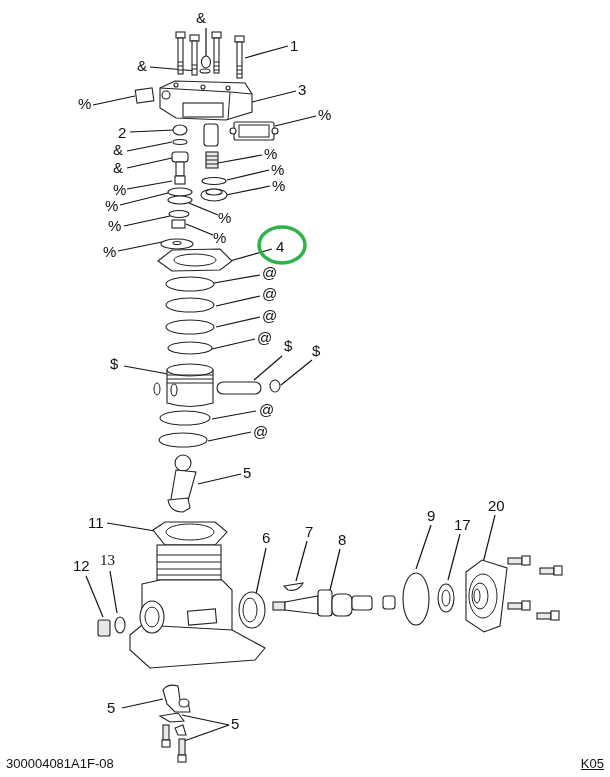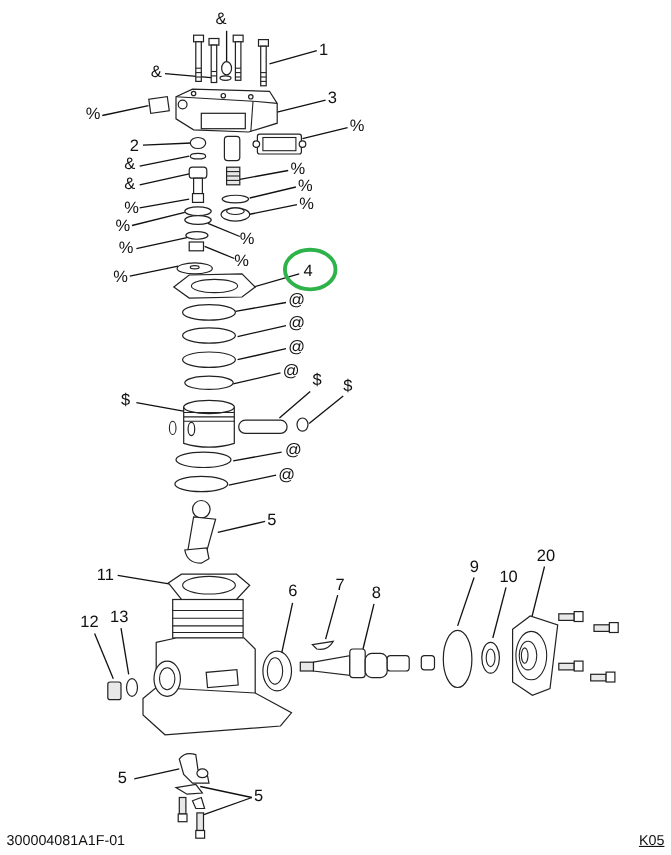--- a/index.html
+++ b/index.html
@@ -252,24 +252,24 @@
     <div class="lbl" style="left: 290px; top: 38px;">1</div>
     <div class="lbl" style="left: 298px; top: 82px;">3</div>
     <div class="lbl" style="left: 118px; top: 125px;">2</div>
     <div class="lbl" style="left: 276px; top: 239px;">4</div>
     <div class="lbl" style="left: 243px; top: 465px;">5</div>
     <div class="lbl" style="left: 88px; top: 515px;">11</div>
     <div class="lbl" style="left: 262px; top: 530px;">6</div>
     <div class="lbl" style="left: 305px; top: 524px;">7</div>
     <div class="lbl" style="left: 338px; top: 532px;">8</div>
     <div class="lbl" style="left: 427px; top: 508px;">9</div>
-    <div class="lbl" style="left: 454px; top: 517px;">10</div>
+    <div class="lbl" style="left: 454px; top: 517px;">17</div>
     <div class="lbl" style="left: 488px; top: 498px;">20</div>
     <div class="lbl" style="left: 73px; top: 558px;">12</div>
-    <div class="lbl" style="left: 100px; top: 553px;">13</div>
+    <div class="lbl" style="left: 100px; top: 553px; font-family: Liberation Serif, serif;">13</div>
     <div class="lbl" style="left: 107px; top: 700px;">5</div>
     <div class="lbl" style="left: 231px; top: 716px;">5</div>
   </div>
 
 <div id="symbols">
     <div class="lbl" style="left: 196px; top: 10px;">&amp;</div>
     <div class="lbl" style="left: 137px; top: 58px;">&amp;</div>
     <div class="lbl" style="left: 78px; top: 96px;">%</div>
     <div class="lbl" style="left: 318px; top: 107px;">%</div>
     <div class="lbl" style="left: 113px; top: 142px;">&amp;</div>
@@ -287,14 +287,14 @@
     <div class="lbl" style="left: 262px; top: 286px;">@</div>
     <div class="lbl" style="left: 262px; top: 308px;">@</div>
     <div class="lbl" style="left: 257px; top: 330px;">@</div>
     <div class="lbl" style="left: 284px; top: 338px;">$</div>
     <div class="lbl" style="left: 312px; top: 343px;">$</div>
     <div class="lbl" style="left: 110px; top: 356px;">$</div>
     <div class="lbl" style="left: 259px; top: 402px;">@</div>
     <div class="lbl" style="left: 253px; top: 424px;">@</div>
   </div>
 
-<div class="footer" id="footer-left">300004081A1F-01</div>
+<div class="footer" id="footer-left">300004081A1F-08</div>
 <div class="footer" id="footer-right">K05</div>
 
 </body></html>

